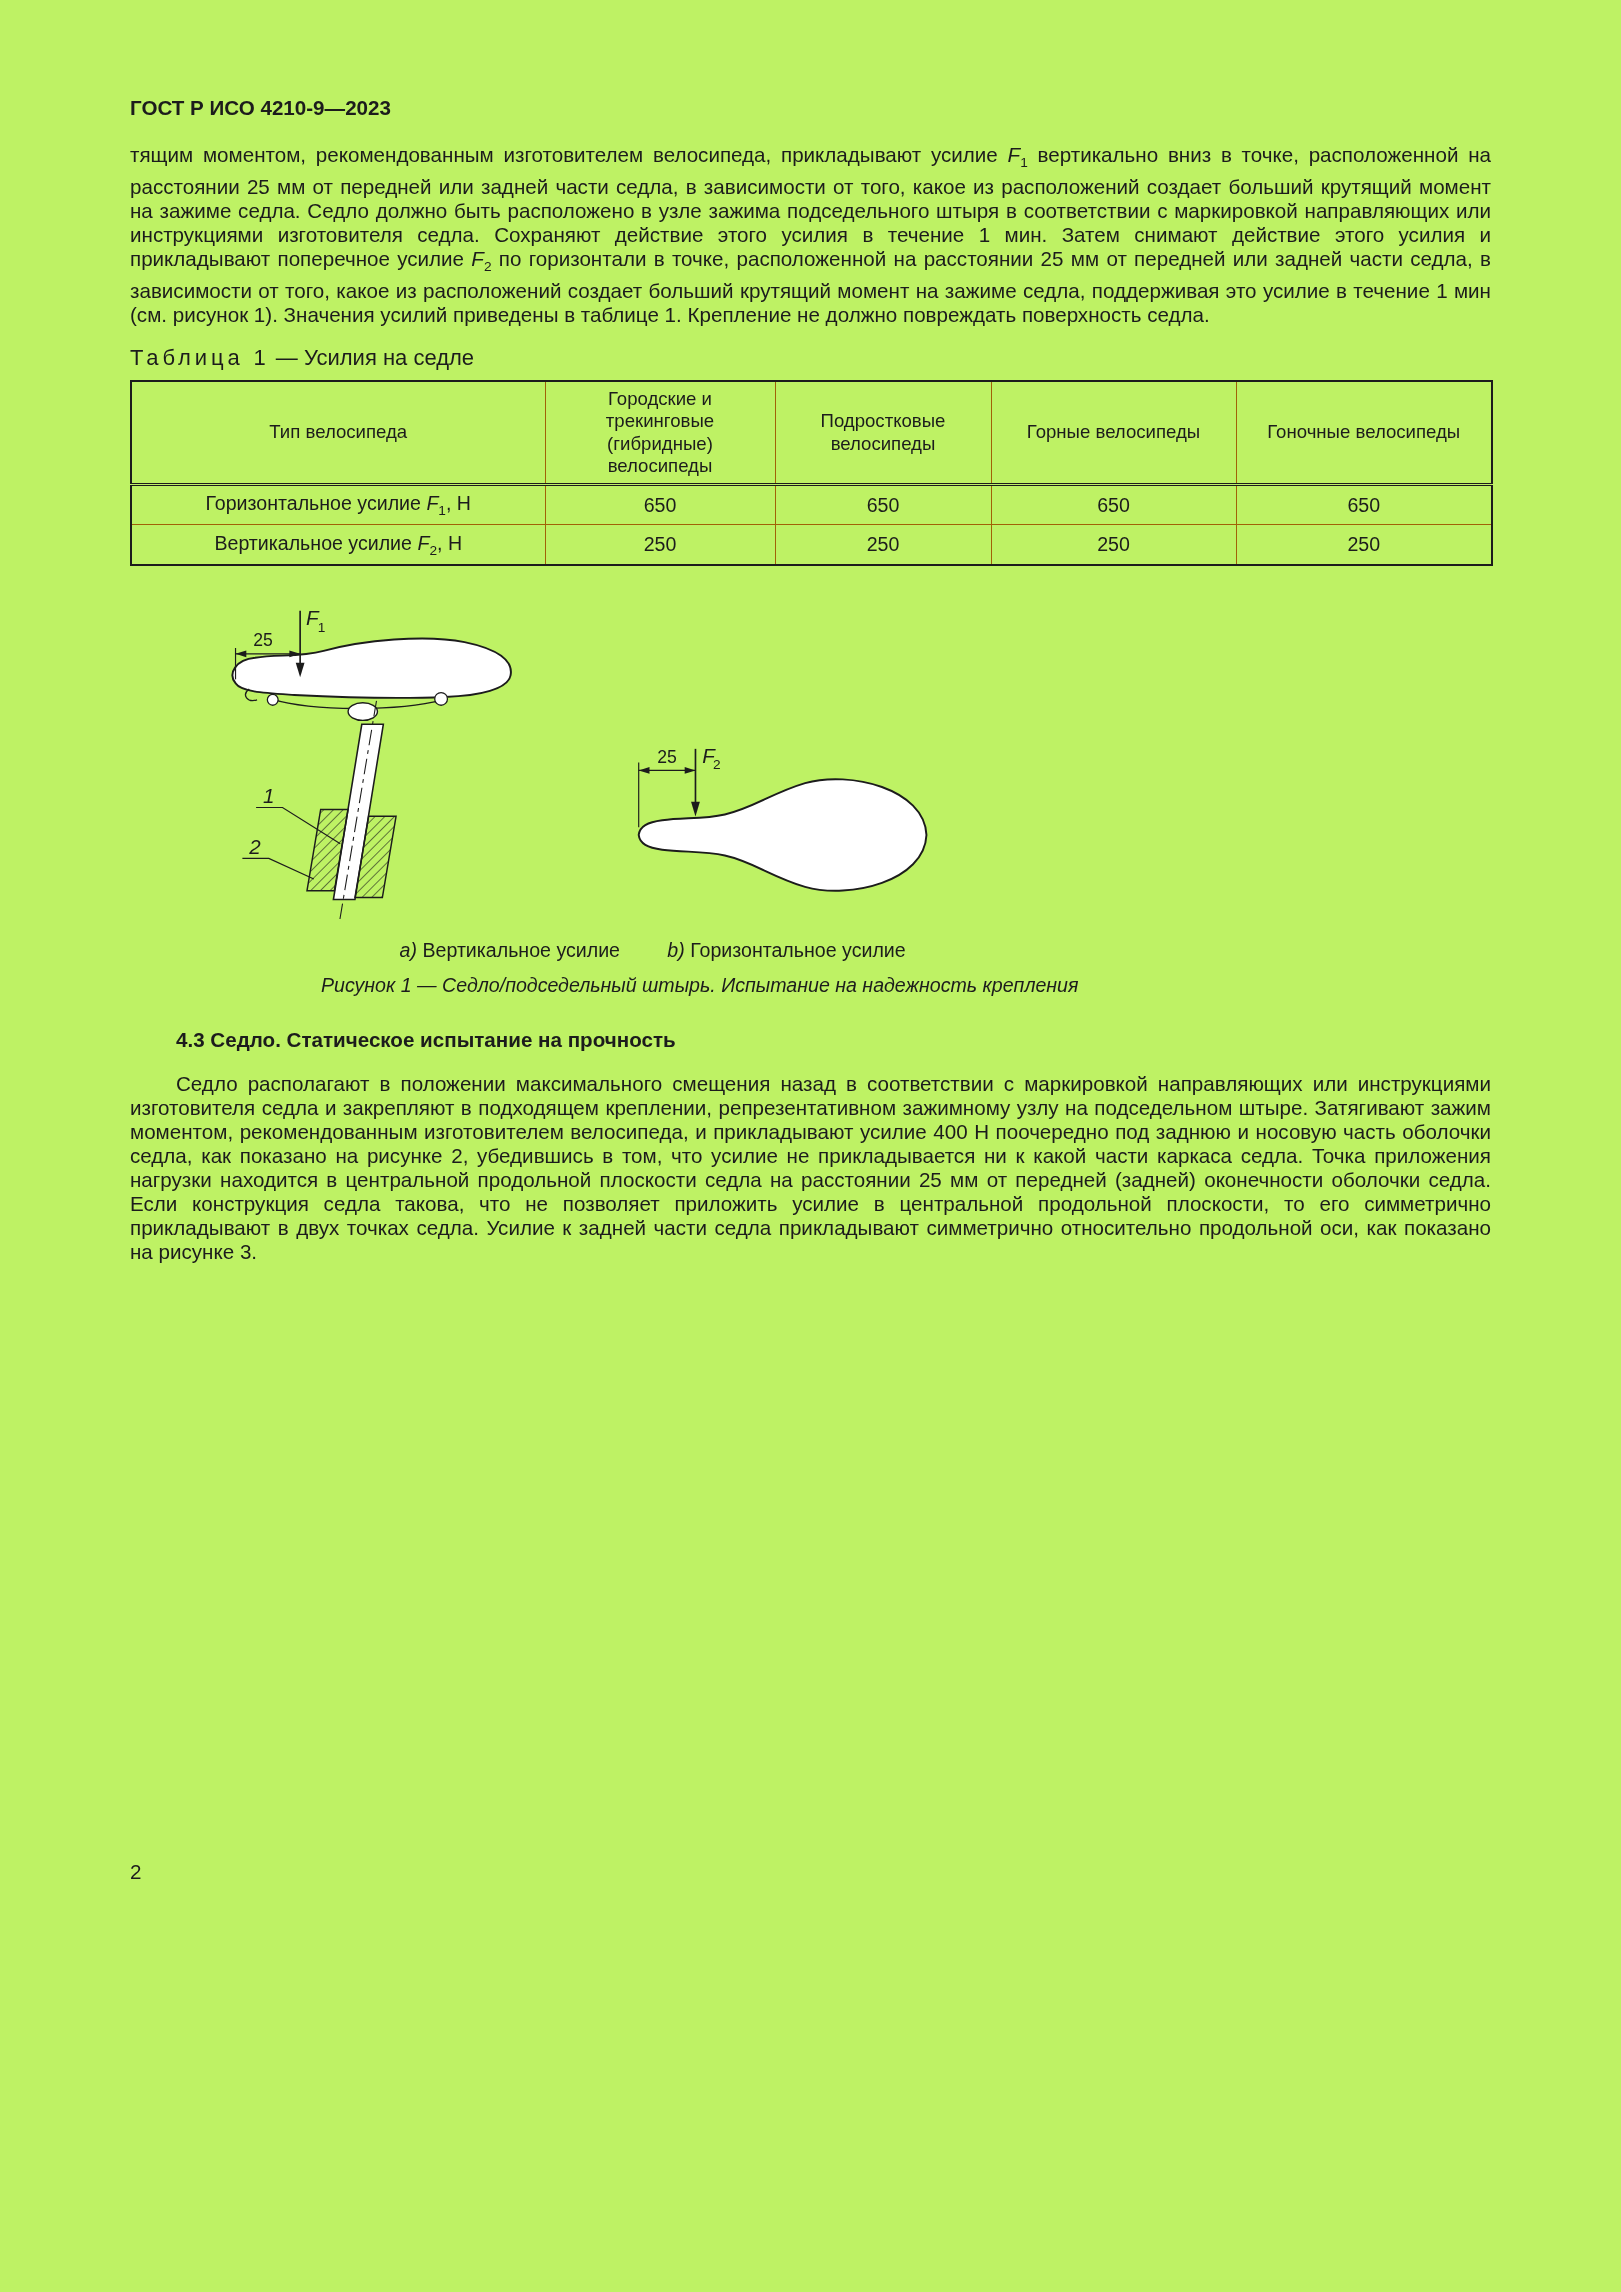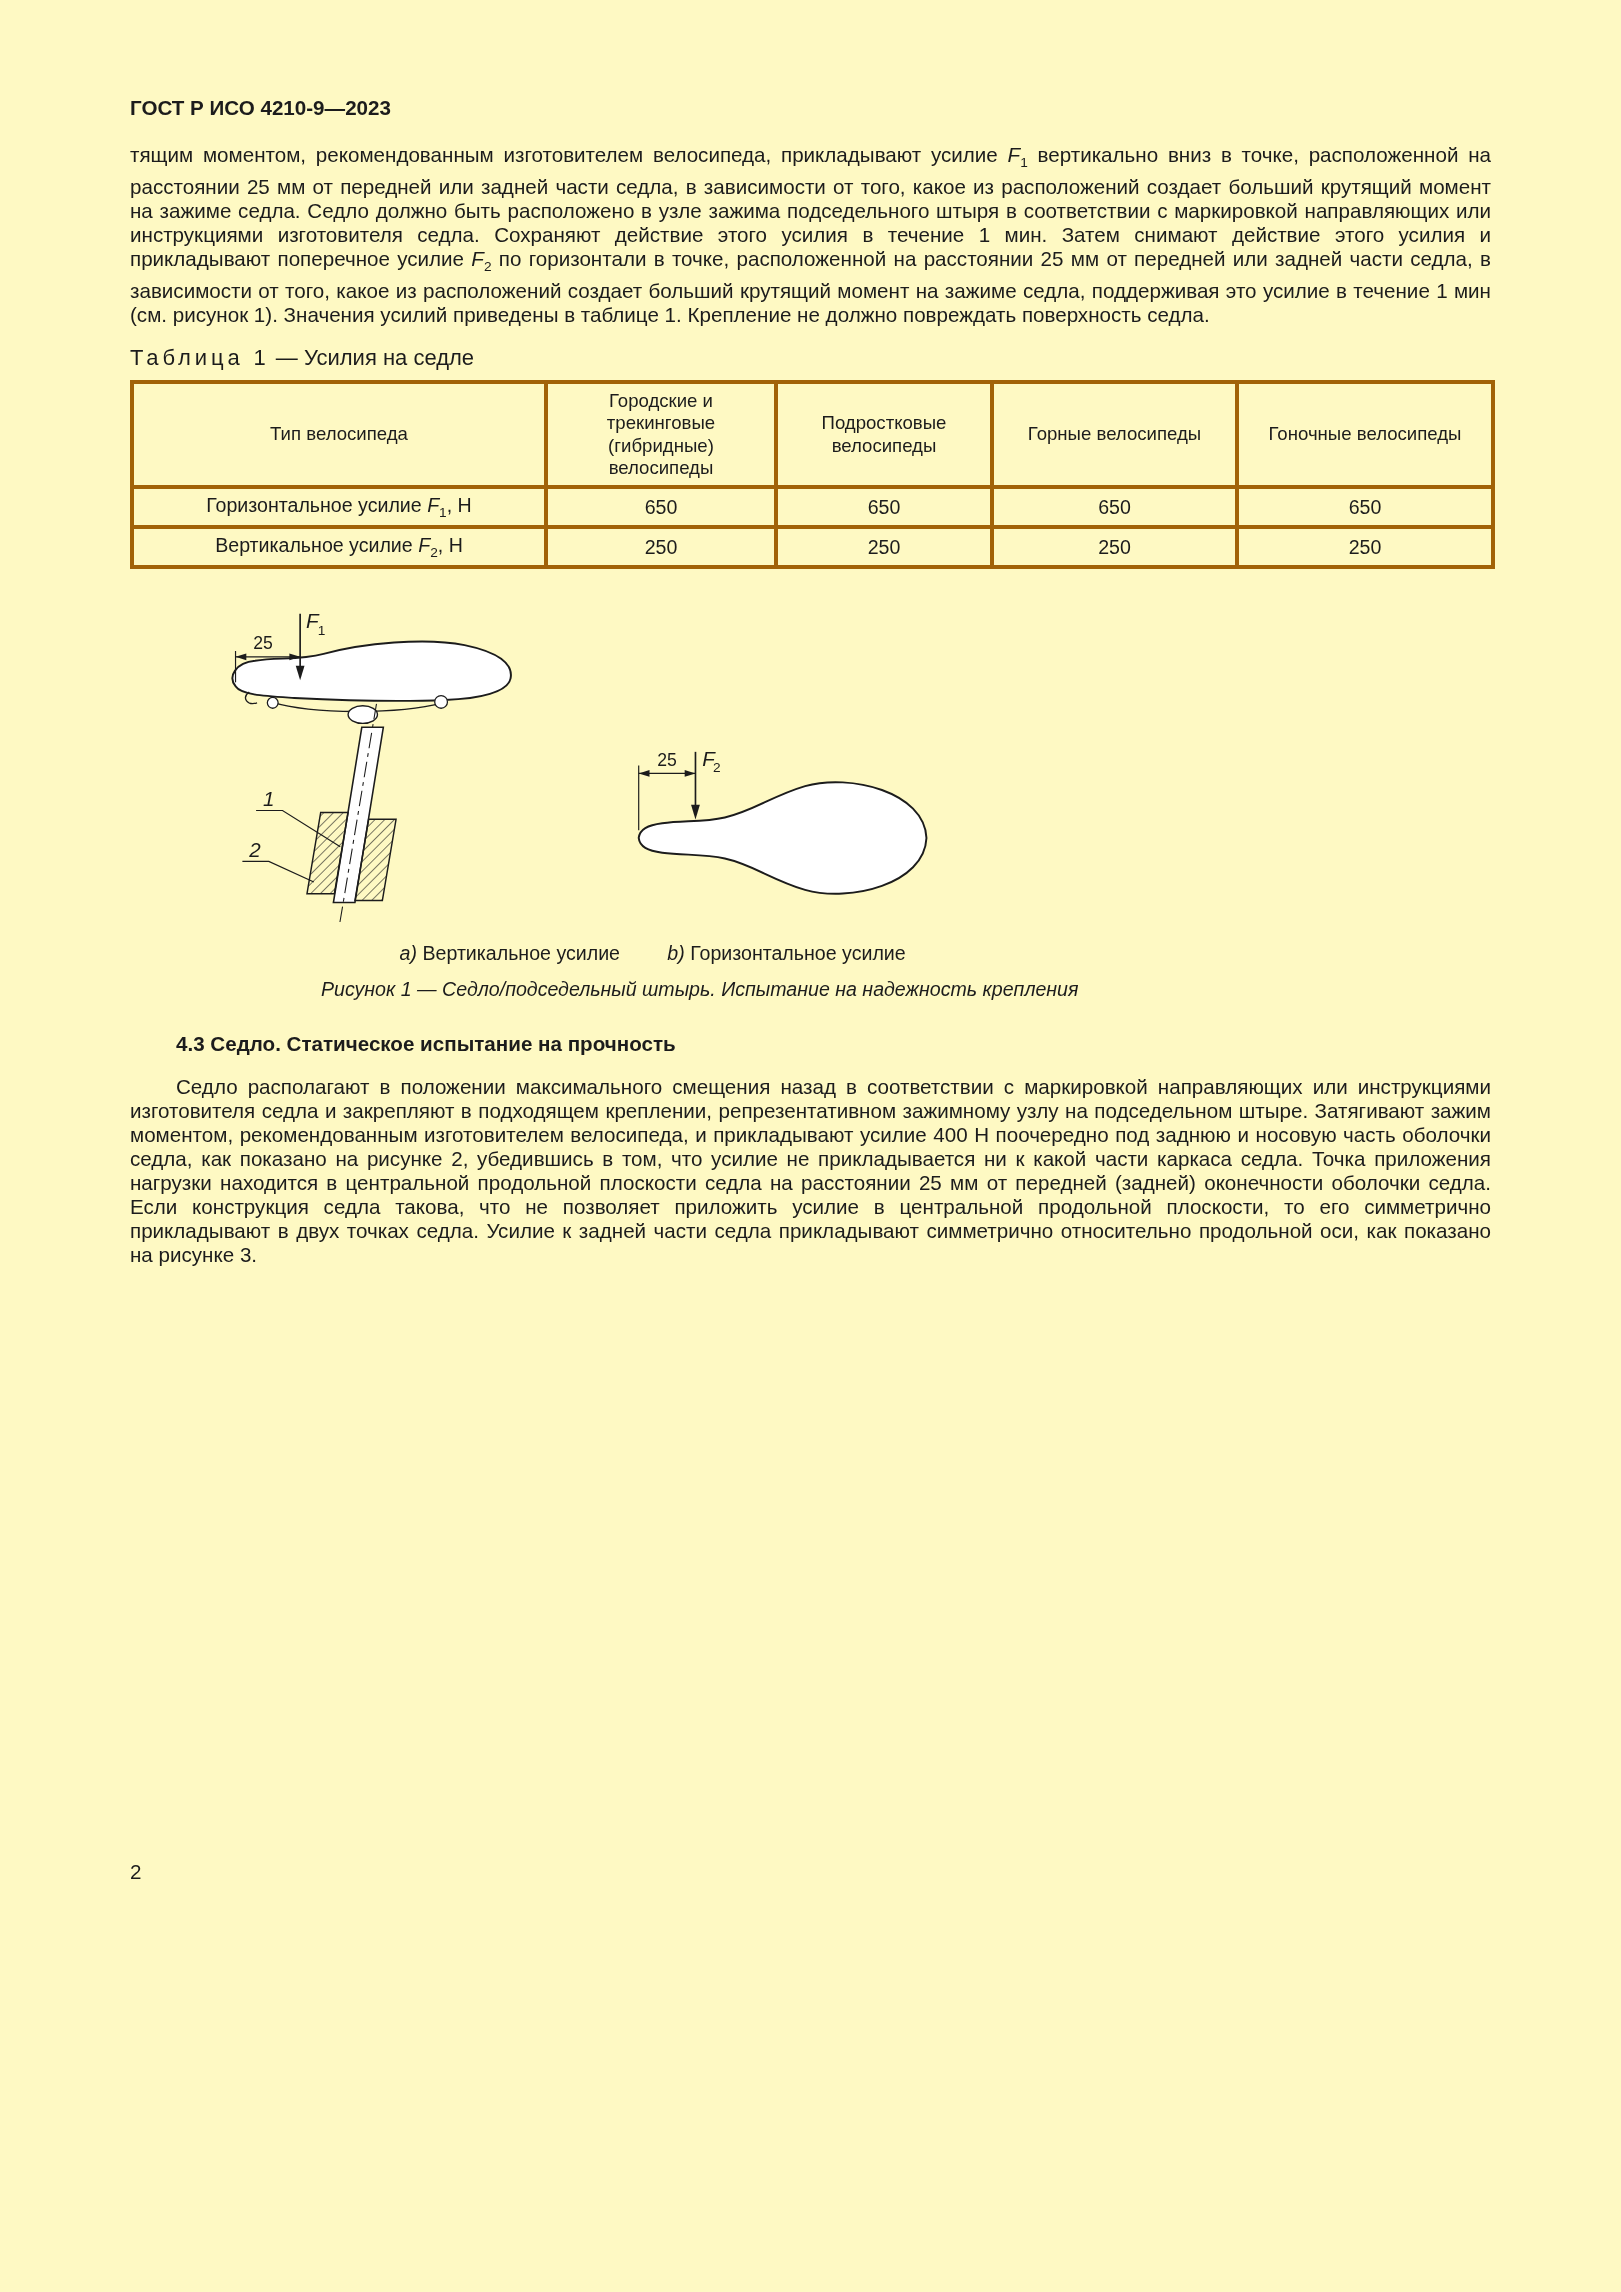--- a/index.html
+++ b/index.html
@@ -1,37 +1,37 @@
 <!DOCTYPE html>
 <html><head>
 <meta charset="utf-8">
 <style>
   * { box-sizing: border-box; }
   html, body { margin: 0; padding: 0; background: #ffffff; }
   .page {
     position: relative;
     width: 1621px;
     height: 2293px;
-    background: #fef9c3;
+    background: #bef264;
     color: #1c1c1c;
     font-family: "Liberation Sans", sans-serif;
     padding: 96px 130px 0 130px;
     overflow: hidden;
   }
   .doc-header { font-weight: bold; font-size: 20.6px; line-height: 23.5px; margin-bottom: 23.5px; }
   .body-text { font-size: 20.6px; line-height: 24px; text-align: justify; margin: 0; }
   .body-text.indent { text-indent: 46px; }
   .sym { font-style: italic; }
   sub.sub { font-size: 13.7px; }
 
   .tbl-caption { font-size: 22px; margin: 17.6px 0 8.8px 0; }
   .tbl-caption-label { letter-spacing: 3.9px; }
 
   table.forces-table { border-collapse: collapse; width: 1360px; table-layout: fixed; border: 2px solid #1c1c1c; }
-  table.forces-table th, table.forces-table td { border: 4px solid #a16207; margin-top: 30px; }
+  table.forces-table th, table.forces-table td { border: 1px solid #a16207; margin-top: 30px; }
   table.forces-table thead th {
     border-bottom: 3.9px double #1c1c1c;
     font-weight: normal; font-size: 18.6px; line-height: 22.5px;
     text-align: center; vertical-align: middle;
     padding: 5.9px 9.8px; height: 96px;
   }
   table.forces-table tbody td { font-size: 19.6px; height: 40px; vertical-align: middle; }
   td.lbl { text-align: center; padding: 3.9px 9.8px; }
   td.val { text-align: center; }
 

